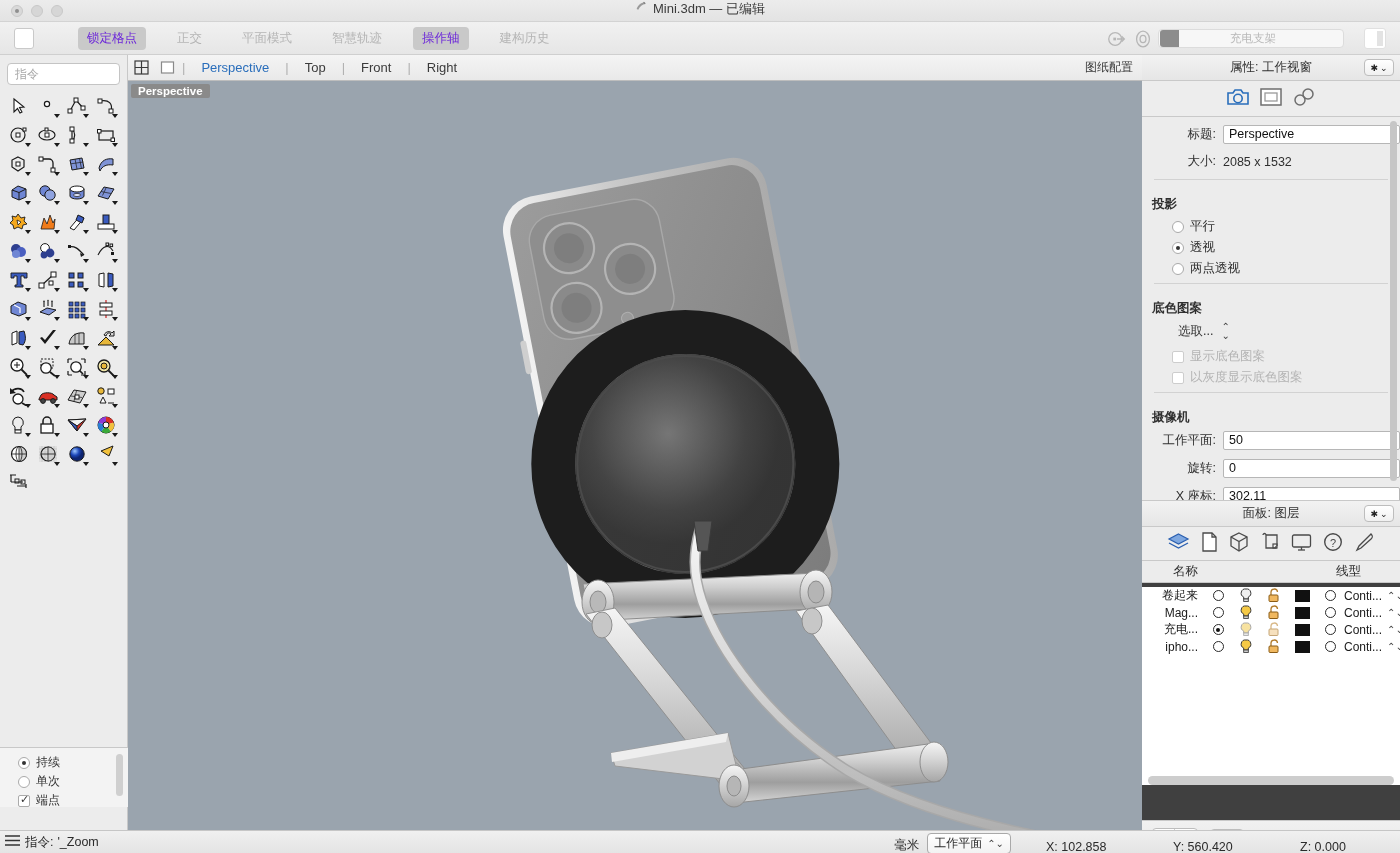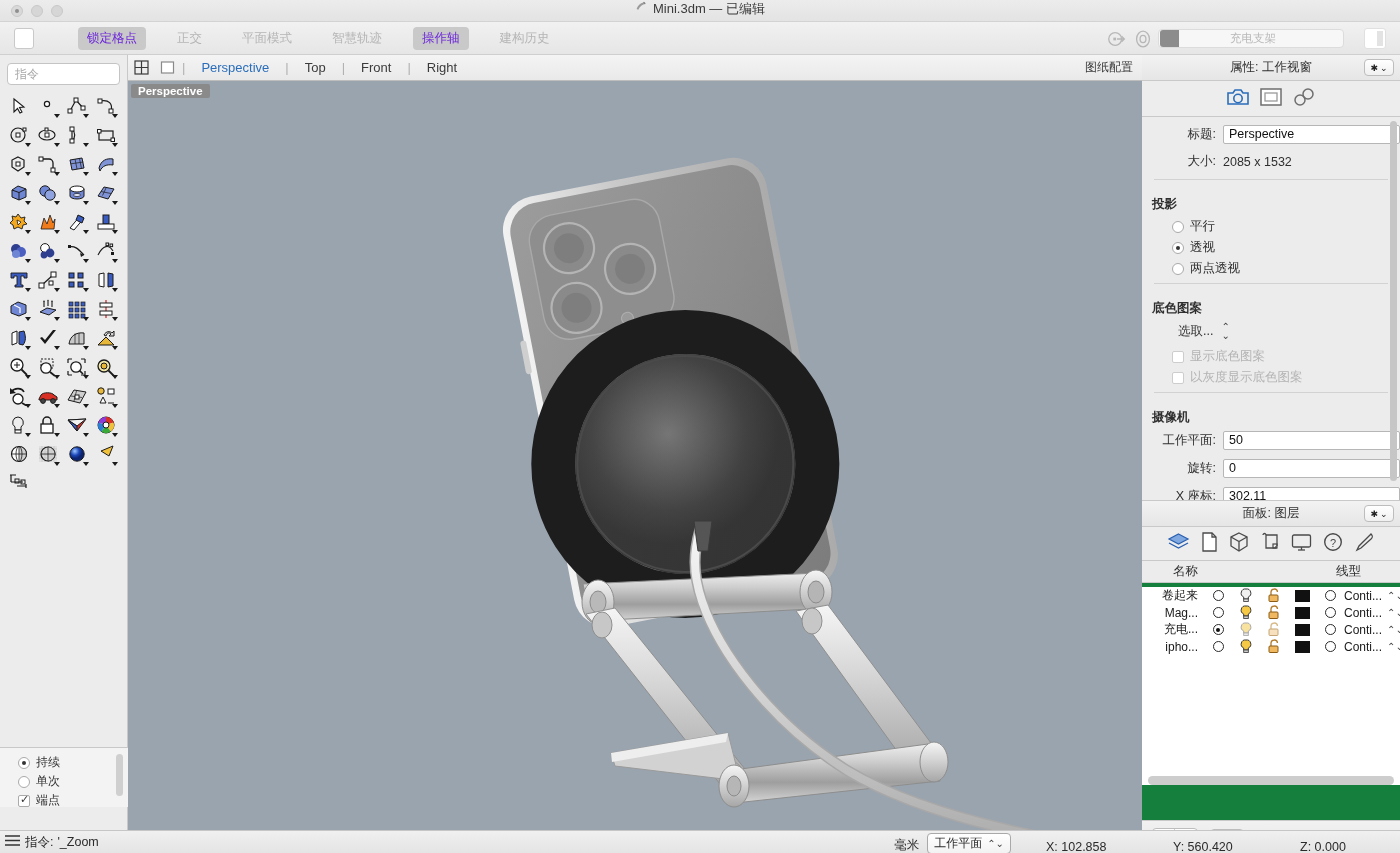--- a/index.html
+++ b/index.html
@@ -133,21 +133,21 @@
   .fstatic { font-size: 12.5px; color: #2f2f2f; }
   .sect { font-size: 12.5px; color: #2f2f2f; font-weight: bold; margin: 16px 0 5px 10px; }
   .hr { height: 1px; background: #d2d2d2; margin: 6px 12px 8px 12px; }
   .rrow { display: flex; align-items: center; gap: 6px; margin: 0 0 4px 30px; font-size: 12.5px; color: #2f2f2f; }
   .rrow.dim { color: #b3b3b3; }
   .pscroll { position:absolute; right:3px; top:4px; width:7px; height:360px; background:#c6c6c6; border-radius:4px;}
   .selbtn { margin-left: 36px; display:flex; align-items:center; gap:8px; font-size:12.5px; color:#2f2f2f; }
   .stepper { display:inline-block; font-size:10px; line-height:9px; color:#444; }
 
   
-  .lpanel { position: absolute; left: 1142px; top: 500px; width: 258px; height: 353px; background:#15803d; border-top:1px solid #c9c9c9;}
+  .lpanel { position: absolute; left: 1142px; top: 500px; width: 258px; height: 353px; background:#404040; border-top:1px solid #c9c9c9;}
   .ltabs { height: 34px; background: #ededed; border-bottom: 1px solid #c9c9c9;
      display: flex; align-items: center; justify-content: center; gap: 11px; }
   .lhead { height: 22px; background: #ececec; border-bottom: 1px solid #c9c9c9; display: flex; align-items: center; font-size: 12.5px; color: #2f2f2f; }
   .ltable { background: #fff; height: 198px; position:relative; }
   .lrow { display: flex; align-items: center; height: 17px; font-size: 12px; color: #1a1a1a; }
   .lname { width: 62px; text-align: right; padding-right: 6px; white-space: nowrap; overflow: hidden; flex:none;}
   .cell { display: flex; align-items: center; justify-content: center; flex:none;}
   .ocirc { width: 11px; height: 11px; border-radius: 50%; border: 1.3px solid #2a2a2a; background:#fff; position:relative;}
   .ocirc.dot::after { content:''; position:absolute; left:2.6px; top:2.6px; width:4px; height:4px; border-radius:50%; background:#111;}
   .blk { width: 15px; height: 12px; background: #111; }

